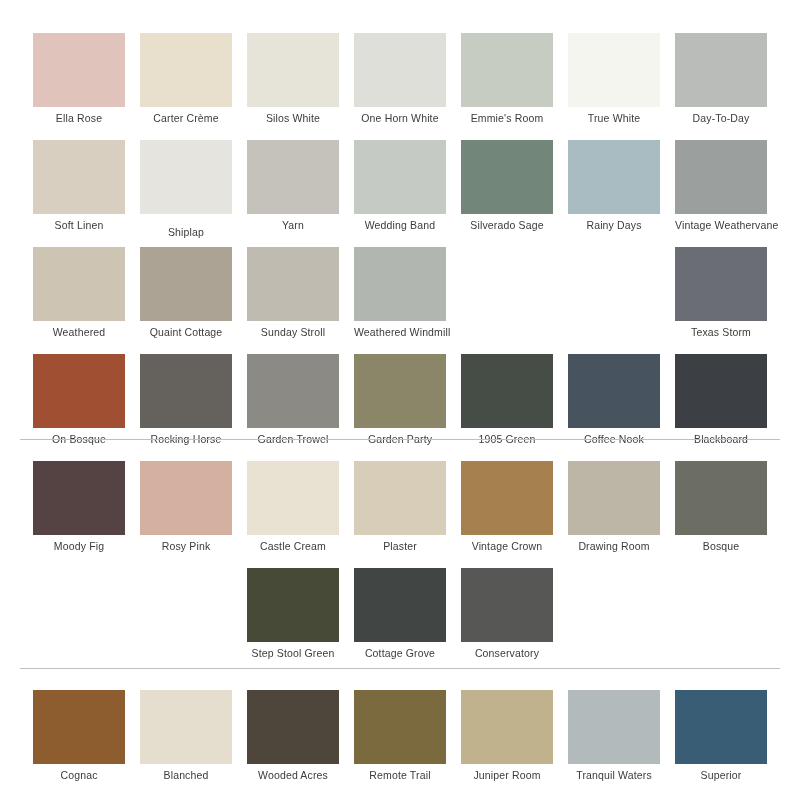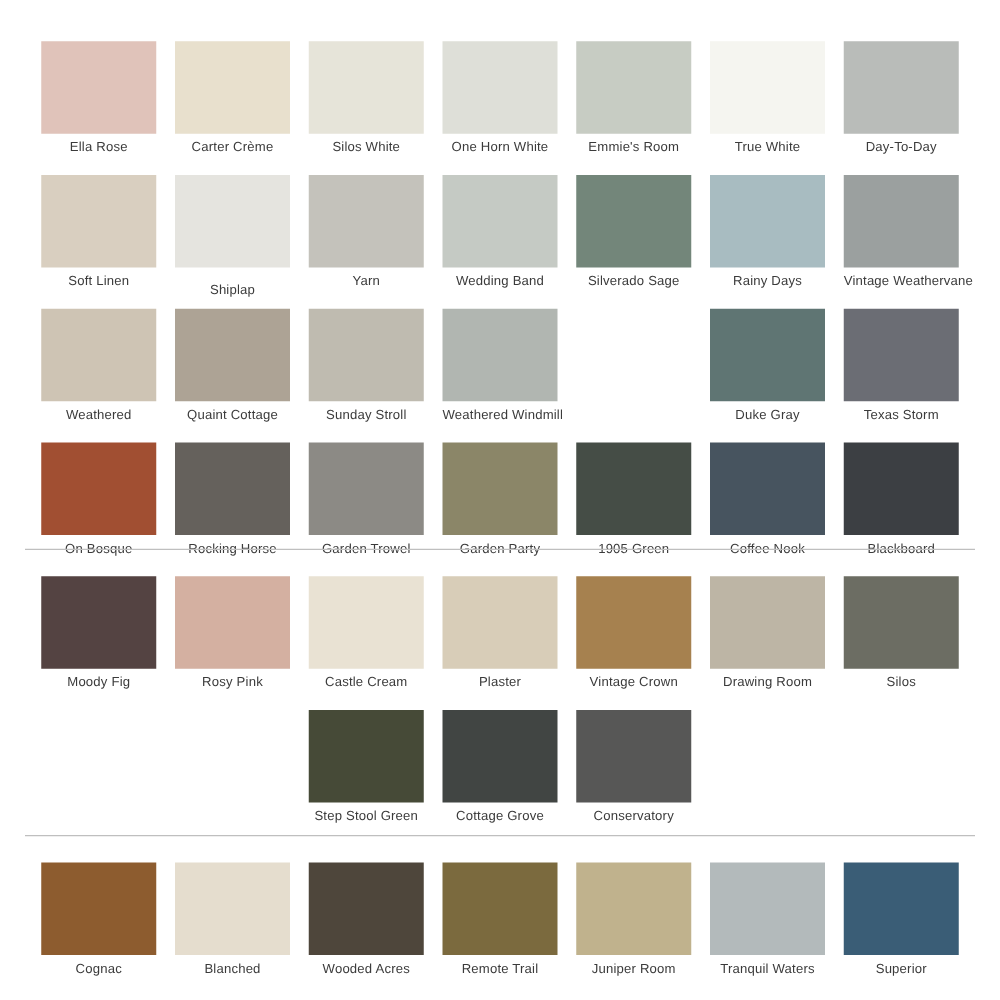--- a/index.html
+++ b/index.html
@@ -143,24 +143,20 @@
           <span class="swatch-label" style="color: rgb(59, 59, 59);">Quaint Cottage</span>
         </div>
         <div class="swatch-cell col-2">
           <div class="swatch-chip" title="#bfbbb0" style="background: rgb(191, 187, 176);"></div>
           <span class="swatch-label" style="color: rgb(59, 59, 59);">Sunday Stroll</span>
         </div>
         <div class="swatch-cell col-3">
           <div class="swatch-chip" title="#b1b6b1" style="background: rgb(177, 182, 177);"></div>
           <span class="swatch-label" style="color: rgb(59, 59, 59);">Weathered Windmill</span>
         </div>
-        <div class="swatch-cell col-5">
-          <div class="swatch-chip" title="#5f7573" style="background: rgb(95, 117, 115);"></div>
-          <span class="swatch-label" style="color: rgb(59, 59, 59);">Duke Gray</span>
-        </div>
         <div class="swatch-cell col-6">
           <div class="swatch-chip" title="#6b6d74" style="background: rgb(107, 109, 116);"></div>
           <span class="swatch-label" style="color: rgb(59, 59, 59);">Texas Storm</span>
         </div>
       </div>
       <div class="swatch-row" style="position: absolute; top: 321px;">
         <div class="swatch-cell col-0">
           <div class="swatch-chip" title="#a14f32" style="background: rgb(161, 79, 50);"></div>
           <span class="swatch-label" style="color: rgb(59, 59, 59);">On Bosque</span>
         </div>
@@ -211,21 +207,21 @@
         <div class="swatch-cell col-4">
           <div class="swatch-chip" title="#a6814f" style="background: rgb(166, 129, 79);"></div>
           <span class="swatch-label" style="color: rgb(59, 59, 59);">Vintage Crown</span>
         </div>
         <div class="swatch-cell col-5">
           <div class="swatch-chip" title="#bdb5a5" style="background: rgb(189, 181, 165);"></div>
           <span class="swatch-label" style="color: rgb(59, 59, 59);">Drawing Room</span>
         </div>
         <div class="swatch-cell col-6">
           <div class="swatch-chip" title="#6c6d63" style="background: rgb(108, 109, 99);"></div>
-          <span class="swatch-label" style="color: rgb(59, 59, 59);">Silos</span>
+          <span class="swatch-label" style="color: rgb(59, 59, 59);">Bosque</span>
         </div>
       </div>
       <div class="swatch-row" style="position: absolute; top: 107px;">
         <div class="swatch-cell col-2">
           <div class="swatch-chip" title="#464a37" style="background: rgb(70, 74, 55);"></div>
           <span class="swatch-label" style="color: rgb(59, 59, 59);">Step Stool Green</span>
         </div>
         <div class="swatch-cell col-3">
           <div class="swatch-chip" title="#414543" style="background: rgb(65, 69, 67);"></div>
           <span class="swatch-label" style="color: rgb(59, 59, 59);">Cottage Grove</span>

